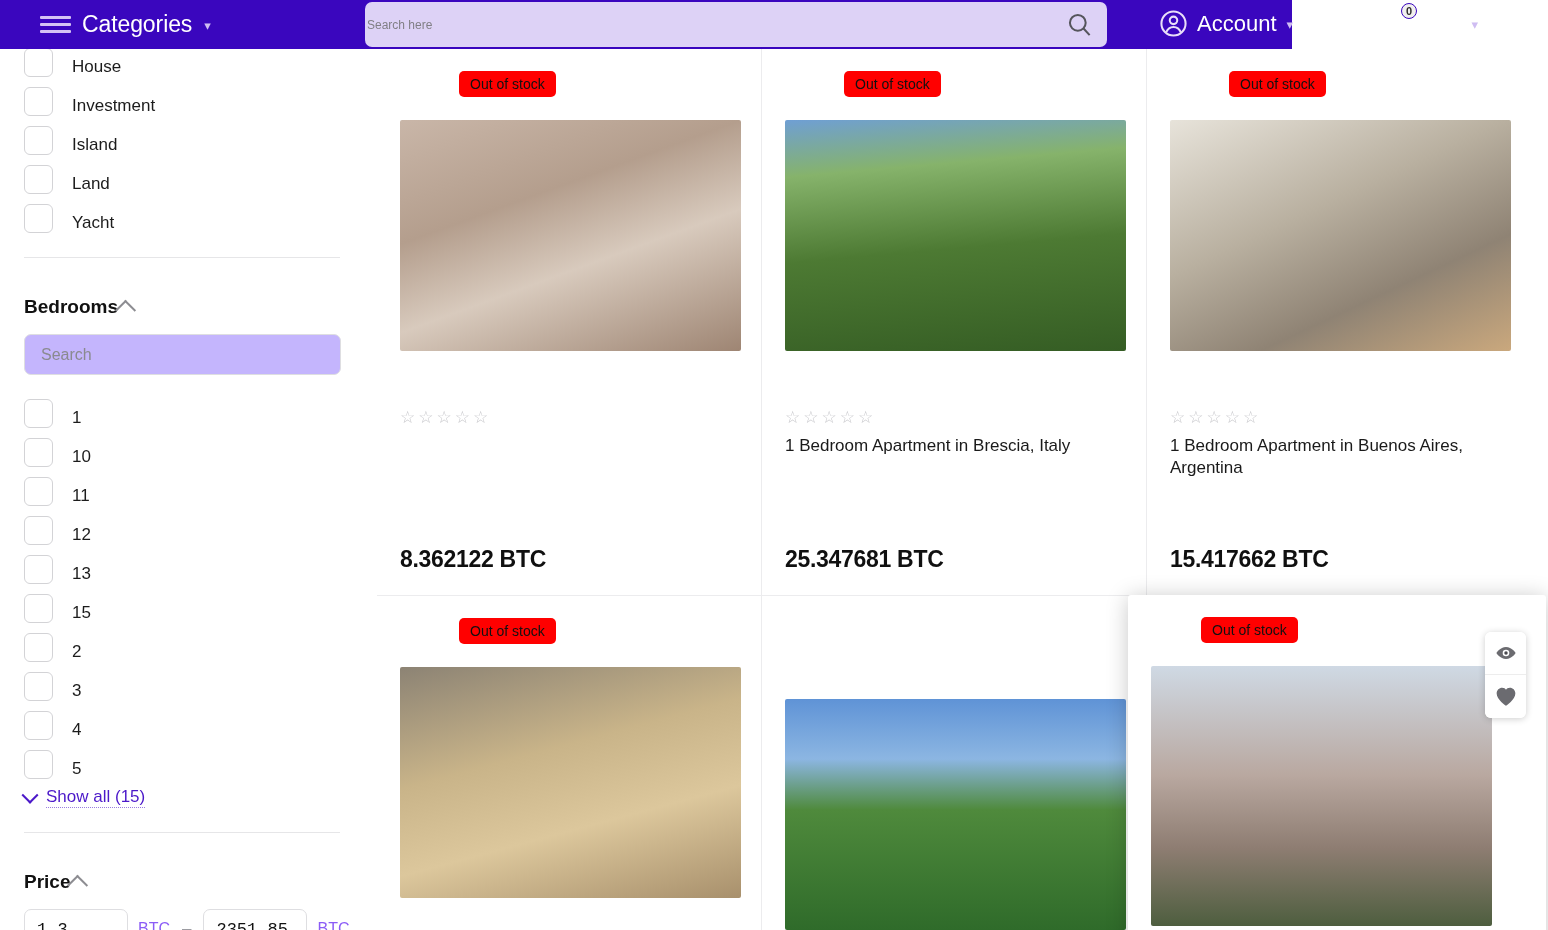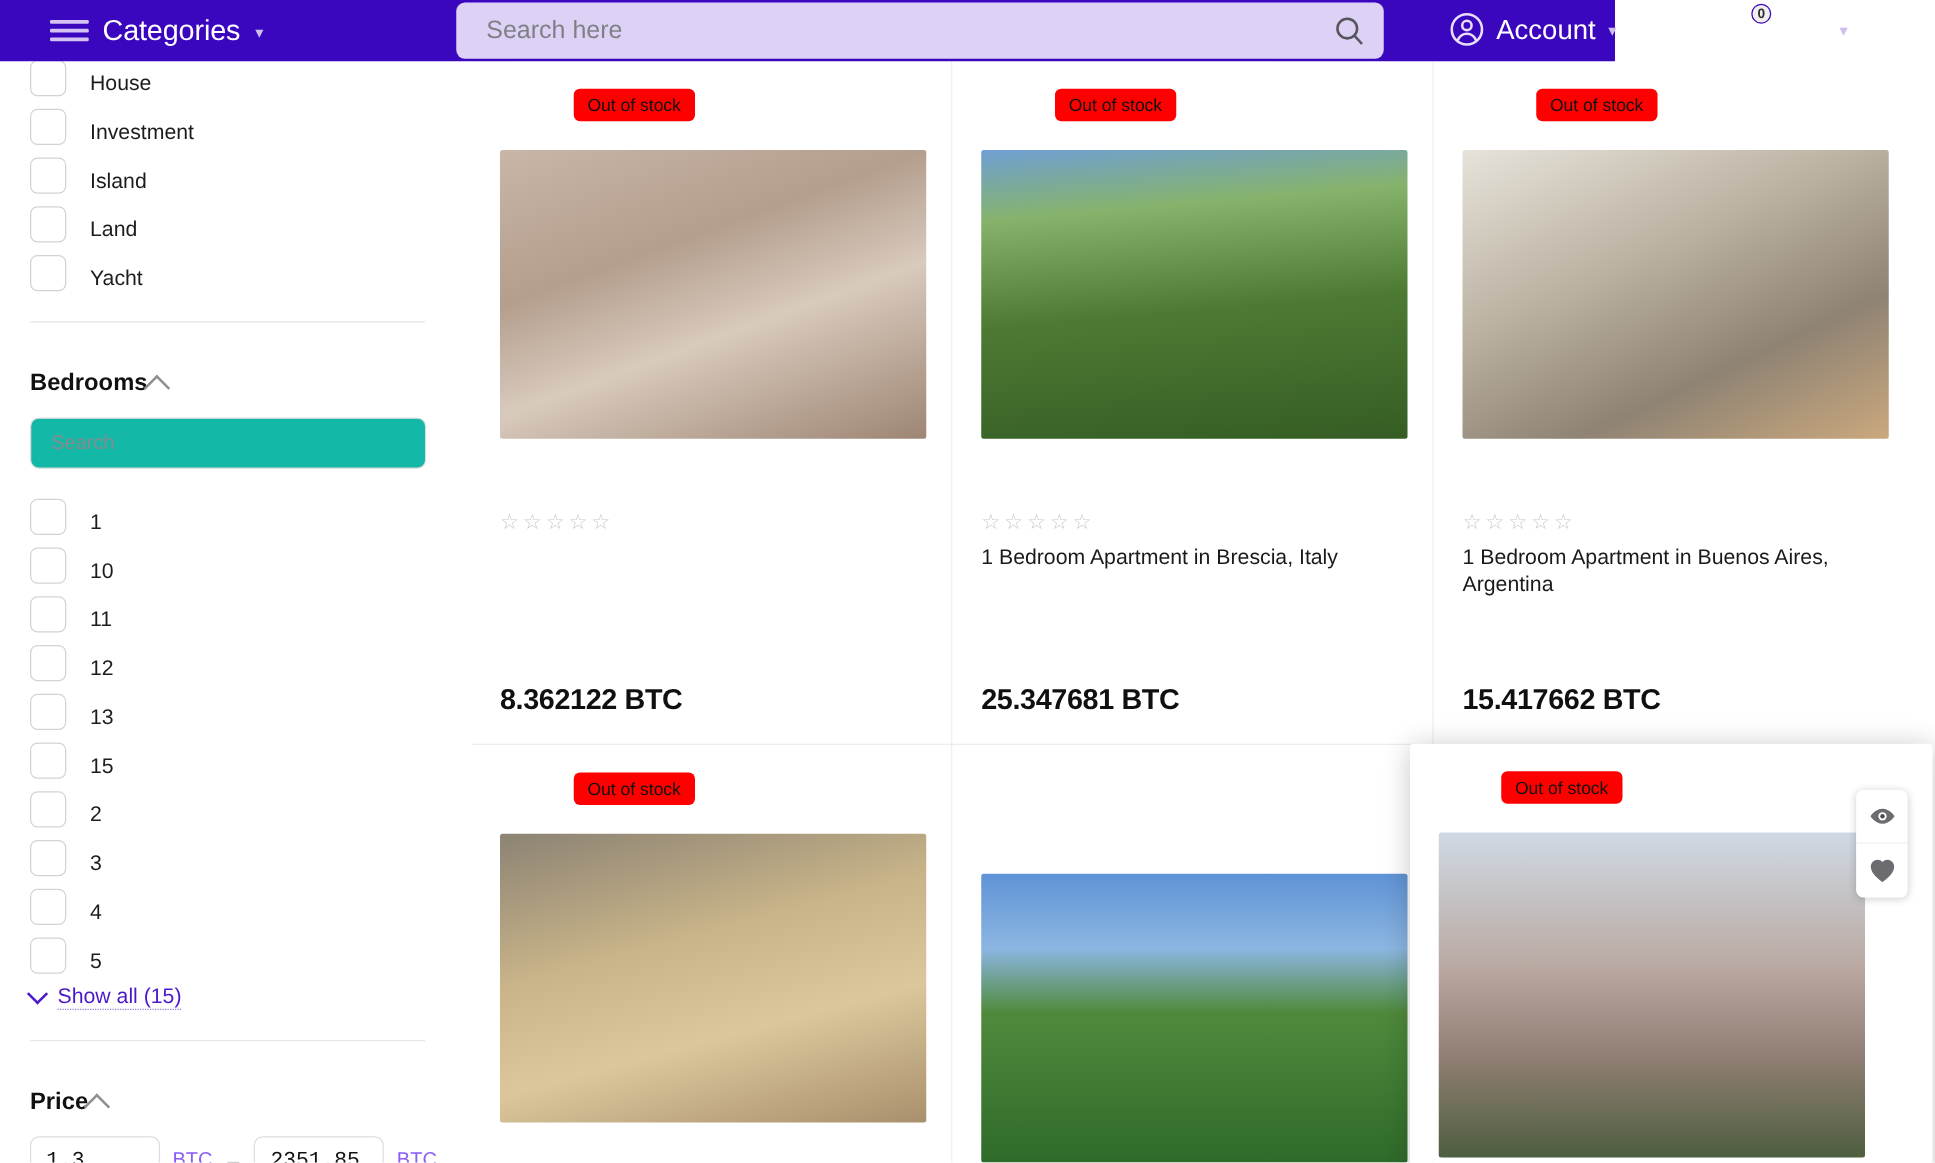--- a/index.html
+++ b/index.html
@@ -30,21 +30,21 @@
 
   .search-wrap {
     position: absolute; left: 365px; top: 2px;
     width: 742px; height: 45px;
     background: #ddd2f6; border-radius: 7px;
     display: flex; align-items: center;
   }
   .search-input {
     flex: 1; border: none; outline: none; background: transparent;
     font-family: "Liberation Sans", sans-serif;
-    font-size: 20px; color: #4c1d95; padding-left: 24px;
+    font-size: 12px; color: #4c1d95; padding-left: 2px;
   }
   .search-input::placeholder { color: #807f85; }
   .search-btn {
     width: 56px; height: 45px; background: transparent; border: none;
     cursor: pointer; display: flex; align-items: center; justify-content: center;
   }
 
   .acct-block {
     position: absolute; left: 1159px; top: 9px;
     display: flex; align-items: center; gap: 9px; cursor: pointer;
@@ -92,21 +92,21 @@
     margin-top: 38px; margin-bottom: 16px;
   }
   .fsec-title { font-size: 19px; font-weight: 700; color: #111; }
   .caret-up {
     width: 15px; height: 15px; border-left: 2px solid #8d8d92;
     border-top: 2px solid #8d8d92; transform: rotate(45deg) translate(2px,2px);
   }
   .sub-search {
     width: 317px; height: 41px;
     border: 1px solid #dedee1; border-radius: 7px;
-    background: #14b8a6; outline: none;
+    background: #c4b5fd; outline: none;
     font-family: "Liberation Sans", sans-serif;
     font-size: 16px; color: #333; padding: 0 16px;
     margin-bottom: 14px;
   }
   .sub-search::placeholder { color: #8a8a8f; }
 
   .showall {
     display: flex; align-items: center; gap: 10px;
     margin-top: 8px; cursor: pointer;
   }

